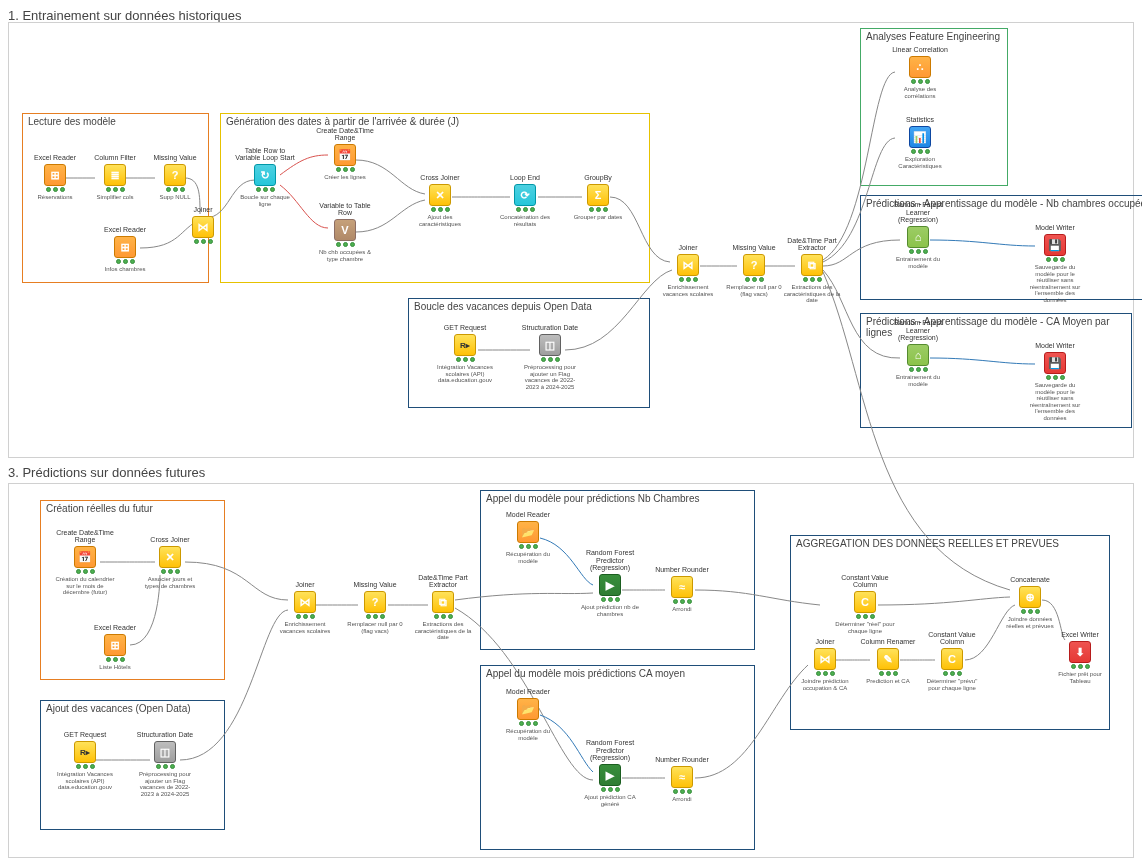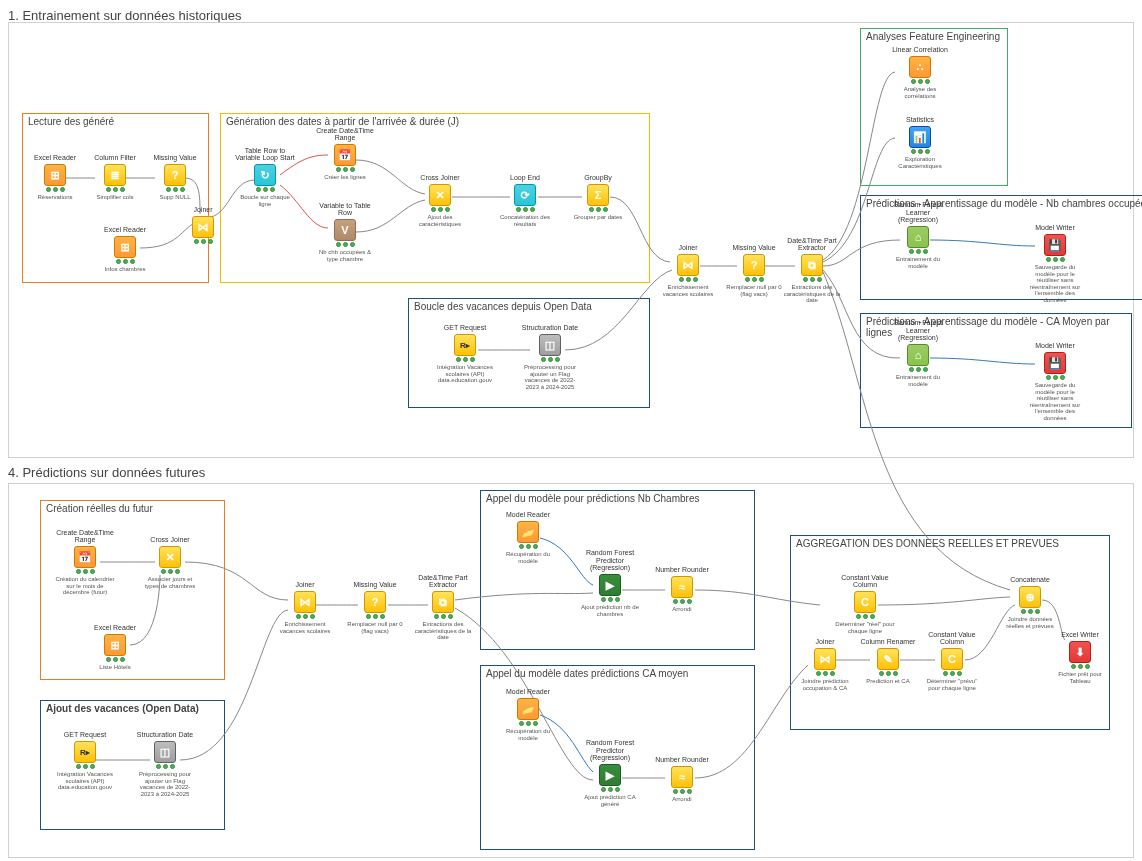--- a/index.html
+++ b/index.html
@@ -108,21 +108,21 @@
   .ic-brown  { background: linear-gradient(#c6a17a,#b08968); border:1px solid #8d6e63;}
   .glyph { font-size: 11px; color: #fff; font-weight: bold; }
 </style>
 </head>
 <body>
 
 <div class="section-title" style="left:8px; top:8px;">1. Entrainement sur données historiques</div>
 <div class="panel section-panel" style="left:8px; top:22px; width:1126px; height:436px;"></div>
 
 <div class="group" style="left:22px; top:113px; width:187px; height:170px; border-color:#e67e22;">
-  <div class="group-title">Lecture des généré</div>
+  <div class="group-title">Lecture des modèle</div>
 </div>
 
 <div class="group" style="left:220px; top:113px; width:430px; height:170px; border-color:#e6c200;">
   <div class="group-title">Génération des dates à partir de l'arrivée &amp; durée (J)</div>
 </div>
 
 <div class="group" style="left:408px; top:298px; width:242px; height:110px; border-color:#1f4e79;">
   <div class="group-title">Boucle des vacances depuis Open Data</div>
 </div>
 
@@ -131,37 +131,37 @@
 </div>
 
 <div class="group" style="left:860px; top:195px; width:300px; height:105px; border-color:#1f4e79;">
   <div class="group-title">Prédictions - Apprentissage du modèle - Nb chambres occupées</div>
 </div>
 
 <div class="group" style="left:860px; top:313px; width:272px; height:115px; border-color:#1f4e79;">
   <div class="group-title">Prédictions - Apprentissage du modèle - CA Moyen par lignes</div>
 </div>
 
-<div class="section-title" style="left:8px; top:465px;">4. Prédictions sur données futures</div>
+<div class="section-title" style="left:8px; top:465px;">3. Prédictions sur données futures</div>
 <div class="panel section-panel" style="left:8px; top:483px; width:1126px; height:375px;"></div>
 
 <div class="group" style="left:40px; top:500px; width:185px; height:180px; border-color:#e67e22;">
   <div class="group-title">Création réelles du futur</div>
 </div>
 
-<div class="group" style="left:40px; top:700px; width:185px; height:130px; border-color:#1f4e79;font-weight:bold;">
+<div class="group" style="left:40px; top:700px; width:185px; height:130px; border-color:#1f4e79;">
   <div class="group-title">Ajout des vacances (Open Data)</div>
 </div>
 
 <div class="group" style="left:480px; top:490px; width:275px; height:160px; border-color:#1f4e79;">
   <div class="group-title">Appel du modèle pour prédictions Nb Chambres</div>
 </div>
 
 <div class="group" style="left:480px; top:665px; width:275px; height:185px; border-color:#1f4e79;">
-  <div class="group-title">Appel du modèle dates prédictions CA moyen</div>
+  <div class="group-title">Appel du modèle mois prédictions CA moyen</div>
 </div>
 
 <div class="group" style="left:790px; top:535px; width:320px; height:195px; border-color:#1f4e79;">
   <div class="group-title">AGGREGATION DES DONNEES REELLES ET PREVUES</div>
 </div>
 
 <svg class="wires">
 
   <path class="wire" d="M65,178 C80,178 80,178 95,178"></path>
   <path class="wire" d="M125,178 C140,178 140,178 155,178"></path>

